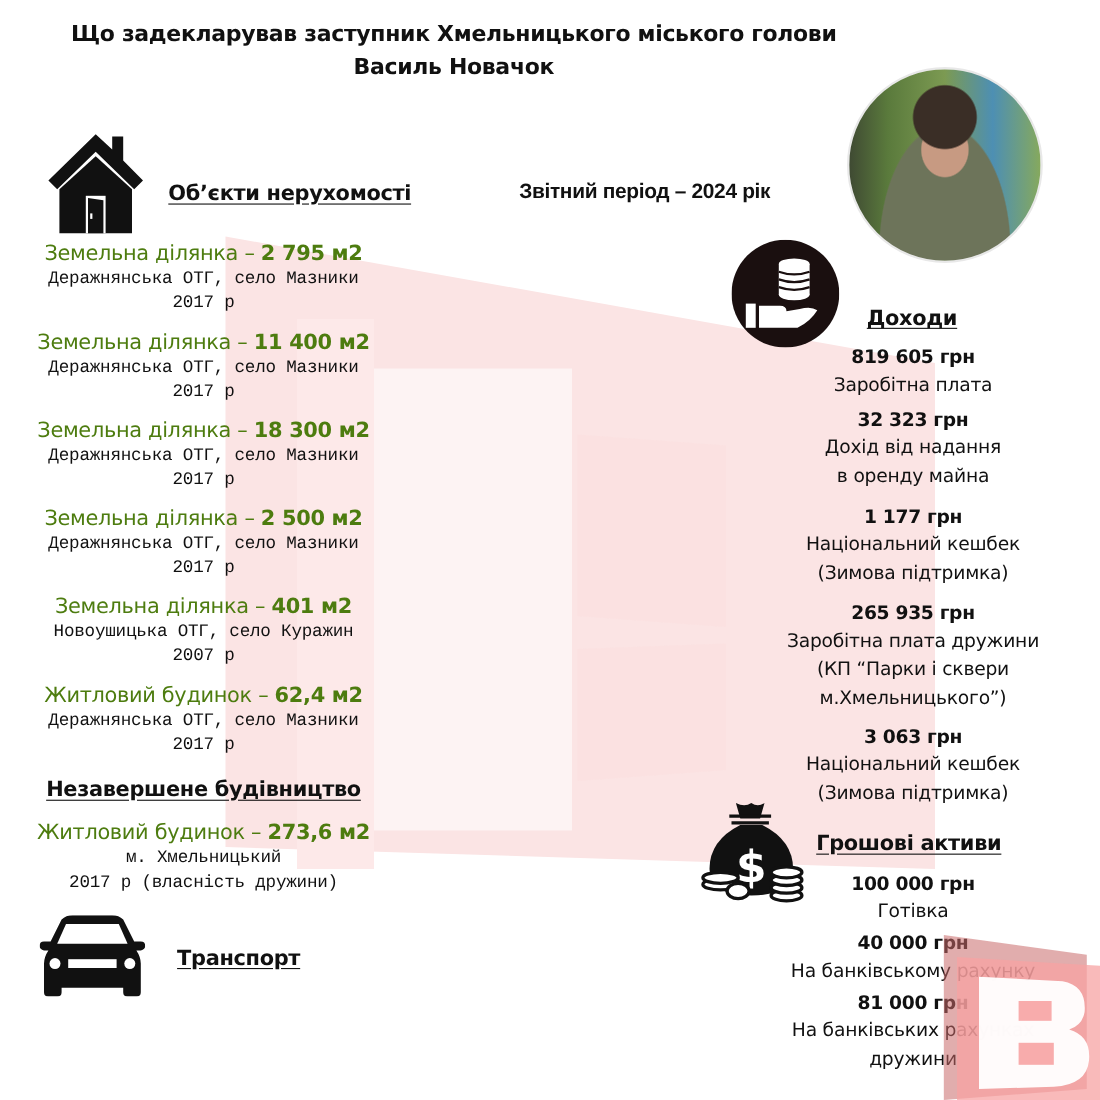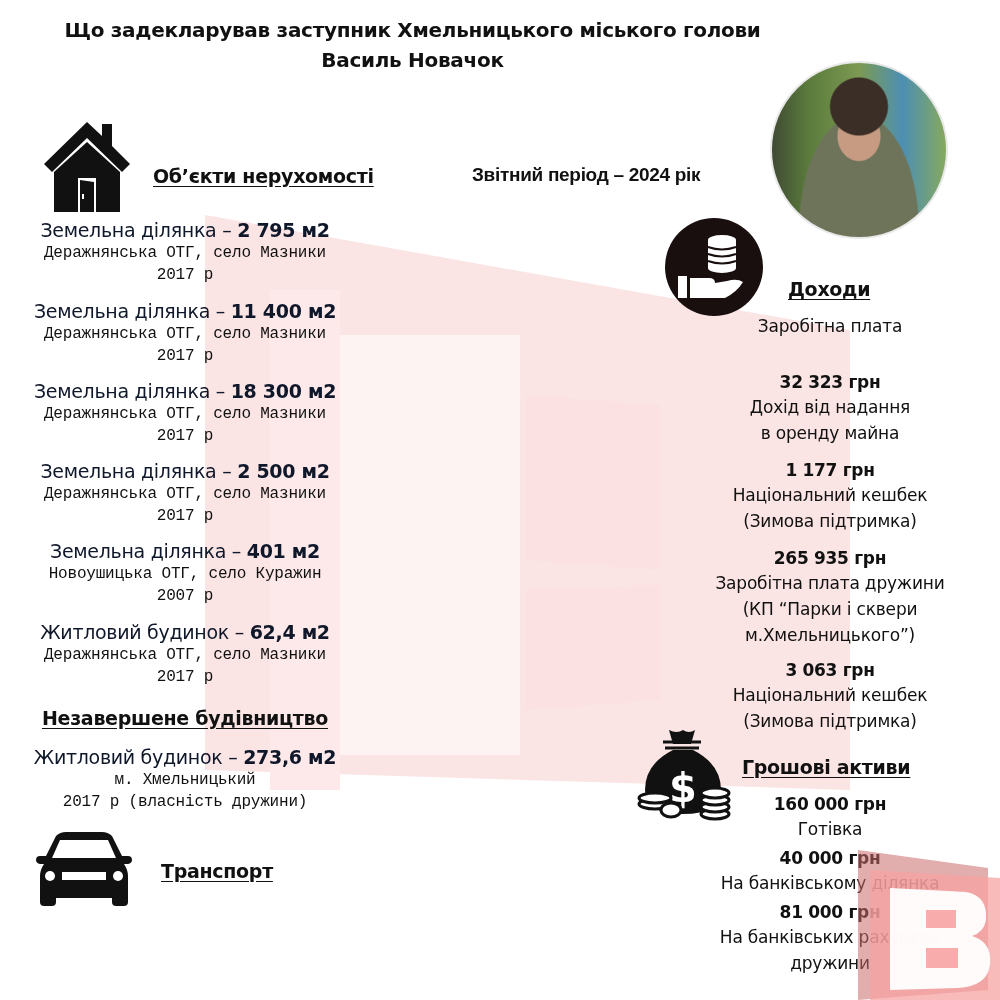--- a/index.html
+++ b/index.html
@@ -20,21 +20,21 @@
                 radial-gradient(ellipse at 50% 42%, #c79a82 0 17%, transparent 18%),
                 radial-gradient(ellipse at 50% 95%, #6d745a 0 48%, transparent 49%),
                 linear-gradient(90deg, #3f4a33 0%, #5a7a3c 20%, #7c9a52 50%, #4d8fb3 75%, #86a95d 100%); }
 
   .icon { position:absolute; z-index:2; }
 
   .sec-head { position:absolute; font-weight:bold; font-size:19px; text-decoration:underline; text-underline-offset:3px; z-index:2; font-family:"DejaVu Sans", sans-serif; letter-spacing:-0.3px; }
 
   .col-left { position:absolute; left:0; width:370px; z-index:2; text-align:center; }
   .entry { position:absolute; left:0; width:370px; text-align:center; }
-  .entry .main { font-size:19px; line-height:24px; color:#0f172a; font-family:"DejaVu Sans", sans-serif; letter-spacing:-0.3px; }
+  .entry .main { font-size:19px; line-height:24px; color:#4d7c0f; font-family:"DejaVu Sans", sans-serif; letter-spacing:-0.3px; }
   .entry .main b { font-weight:bold; }
   .entry .sub { font-size:16px; line-height:22px; color:#111; font-family:Liberation Mono, monospace; letter-spacing:-0.2px; }
 
   .col-right { position:absolute; left:680px; width:300px; z-index:2; }
   .rentry { position:absolute; left:0; width:300px; text-align:center; }
   .rentry .amt { font-size:17px; font-weight:bold; line-height:24px; font-family:"DejaVu Sans", sans-serif; letter-spacing:-0.3px; }
   .rentry .desc { font-size:17px; line-height:26px; font-family:"DejaVu Sans", sans-serif; letter-spacing:-0.2px; }
 
   .logo { position:absolute; left:848px; top:840px; width:152px; height:160px; z-index:3; }
 </style>
@@ -127,20 +127,21 @@
   <rect x="43" y="22" width="28" height="28" fill="#fff"></rect>
   <ellipse cx="57" cy="50" rx="14" ry="5" fill="#fff"></ellipse>
   <path d="M43 29 Q57 34 71 29 M43 36 Q57 41 71 36 M43 43 Q57 48 71 43" stroke="#1a0f0f" stroke-width="2" fill="none"></path>
   <rect x="13" y="58" width="9" height="22" fill="#fff"></rect>
   <path d="M25 60 L44 60 Q50 60 50 65 L62 63 Q72 60 78 64 Q72 74 60 80 L25 80 Z" fill="#fff"></path>
 </svg>
 <div class="sec-head" style="left:788px;top:278px">Доходи</div>
 
 <div class="col-right" style="top:0">
   <div class="rentry" style="top:313px">
+    <div class="amt">819 605 грн</div>
     <div class="desc">Заробітна плата</div>
   </div>
   <div class="rentry" style="top:370px">
     <div class="amt">32 323 грн</div>
     <div class="desc">Дохід від надання</div>
     <div class="desc">в оренду майна</div>
   </div>
   <div class="rentry" style="top:458px">
     <div class="amt">1 177 грн</div>
     <div class="desc">Національний кешбек</div>
@@ -171,26 +172,26 @@
     <ellipse cx="80" cy="86" rx="14" ry="5"></ellipse>
     <ellipse cx="80" cy="79" rx="14" ry="5"></ellipse>
     <ellipse cx="80" cy="72" rx="14" ry="5"></ellipse>
     <ellipse cx="80" cy="65" rx="14" ry="5"></ellipse>
   </g>
 </svg>
 <div class="sec-head" style="left:742px;top:756px">Грошові активи</div>
 
 <div class="col-right" style="top:0">
   <div class="rentry" style="top:792px">
-    <div class="amt">160 000 грн</div>
+    <div class="amt">100 000 грн</div>
     <div class="desc">Готівка</div>
   </div>
   <div class="rentry" style="top:846px">
     <div class="amt">40 000 грн</div>
-    <div class="desc">На банківському ділянка</div>
+    <div class="desc">На банківському рахунку</div>
   </div>
   <div class="rentry" style="top:900px">
     <div class="amt">81 000 грн</div>
     <div class="desc">На банківських рахунках</div>
     <div class="desc">дружини</div>
   </div>
 </div>
 
 <svg class="logo" viewBox="0 0 152 160">
   <path d="M10 10 L140 28 L140 150 L10 160 Z" fill="#c86a6a" opacity="0.55"></path>

